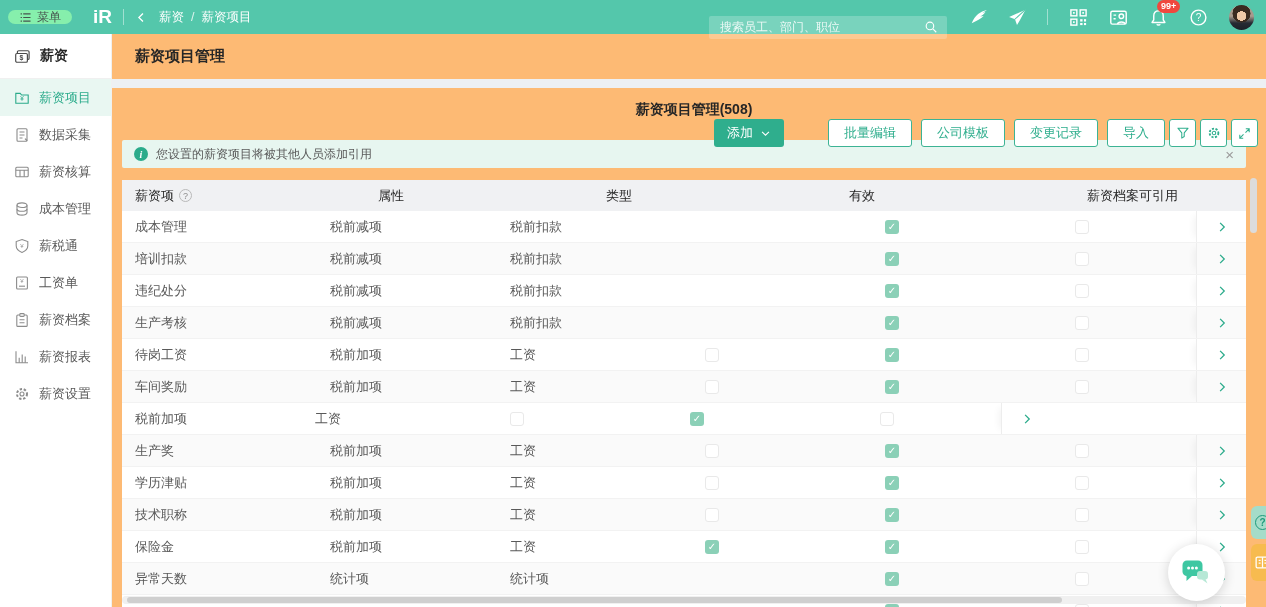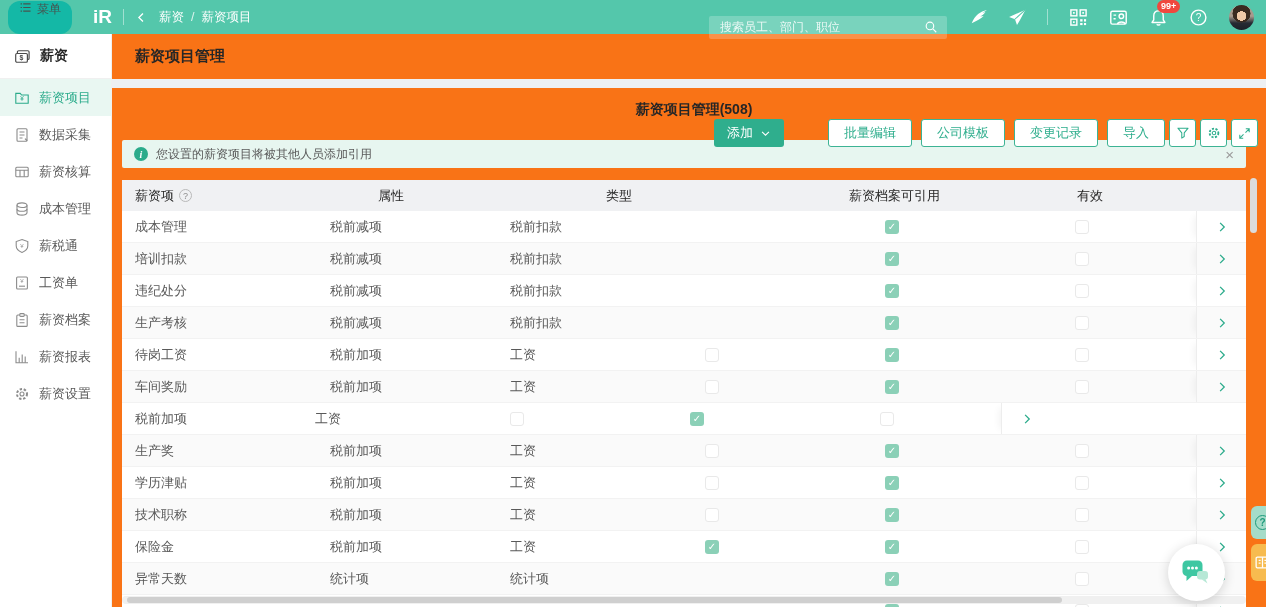--- a/index.html
+++ b/index.html
@@ -3,21 +3,21 @@
 <meta charset="utf-8">
 <style>
   html,body{margin:0;padding:0;background:#fff;}
   #app{position:relative;width:1266px;height:607px;overflow:hidden;background:#fff;
        font-family:"Liberation Sans","DejaVu Sans",sans-serif;-webkit-font-smoothing:antialiased;}
   *{box-sizing:border-box;}
 
   
   .topbar{position:absolute;top:0;left:0;right:0;height:34px;background:#54c7ab;display:flex;
           align-items:center;color:#fff;padding:0 10px 0 8px;z-index:30;}
-  .menu-pill{background:#14b8a6;color:#47544f;height:33px;border-radius:12px;display:flex;align-items:flex-start;
+  .menu-pill{background:#86efac;color:#47544f;height:14px;border-radius:12px;display:flex;align-items:center;
              gap:5px;padding:0 11px;font-size:12px;cursor:pointer;flex:none;}
   .logo{font-weight:700;font-size:19px;margin-left:21px;letter-spacing:0;flex:none;}
   .tb-div{width:1px;height:16px;background:rgba(255,255,255,.45);margin:0 11px;flex:none;}
   .back{display:flex;align-items:center;flex:none;cursor:pointer;}
   .breadcrumb{display:flex;gap:7px;font-size:12.5px;margin-left:11px;align-items:center;}
   .breadcrumb .bc-sep{color:rgba(255,255,255,.8);}
   .bc-link{cursor:pointer;}
   .search{margin-left:auto;width:238px;height:23px;background:rgba(255,255,255,.22);border-radius:2px;
           display:flex;align-items:center;padding:0 9px;flex:none;margin-top:20px;}
   .search input{background:transparent;border:none;outline:none;color:#fff;font-size:12px;flex:1;min-width:0;
@@ -38,21 +38,21 @@
                 font-weight:bold;color:#262626;cursor:pointer;}
   .side-hr{height:1px;background:#f0f0f0;margin:0;}
   .side-item{height:37px;display:flex;align-items:center;gap:9px;padding-left:14px;font-size:13px;
              color:#595959;cursor:pointer;}
   .side-item .side-ic{color:#8c8c8c;display:flex;align-items:center;}
   .side-item.active{background:#e9f7f2;color:#2bab8b;}
   .side-item.active .side-ic{color:#2bab8b;}
   .side-section .side-ic{color:#4a4a4a;display:flex;align-items:center;}
 
   
-  .main{position:absolute;left:112px;top:34px;right:0;bottom:0;background:#f97316;}
+  .main{position:absolute;left:112px;top:34px;right:0;bottom:0;background:#fdba74;}
   .page-header{height:45px;display:flex;align-items:center;padding-left:23px;font-size:15px;
                font-weight:bold;color:#262626;}
   .band{height:9px;background:#edf0f3;}
   .content{position:relative;padding:0 20px 0 10px;}
   .list-header{margin-top:13px;margin-right:-12px;height:28px;display:flex;align-items:center;padding-left:8px;flex-direction:column;}
   .list-title{font-size:14px;font-weight:bold;color:#262626;}
   .btns{margin-left:auto;display:flex;gap:4px;align-items:center;}
   .btn{height:28px;border-radius:3px;font-size:13px;display:inline-flex;align-items:center;
        justify-content:center;cursor:pointer;font-family:inherit;}
   .btn-primary{background:#2fae8d;color:#fff;padding:0 13px;gap:7px;border:none;}
@@ -332,25 +332,25 @@
             <div class="c c0">
               <span>薪资项</span>
               <span class="help-q">?</span>
             </div>
             <div class="c c1">
               <span>属性</span>
             </div>
             <div class="c c2">
               <span>类型</span>
             </div>
+            <div class="c c4">
+              <span>有效</span>
+            </div>
             <div class="c c3">
               <span>薪资档案可引用</span>
-            </div>
-            <div class="c c4">
-              <span>有效</span>
             </div>
             <div class="c c5">
               <span>强制使用</span>
               <span class="help-q">?</span>
             </div>
             <div class="c c6"></div>
           </div>
         <div id="tbody">
             <div class="tr">
               <div class="c c0">成本管理</div>

